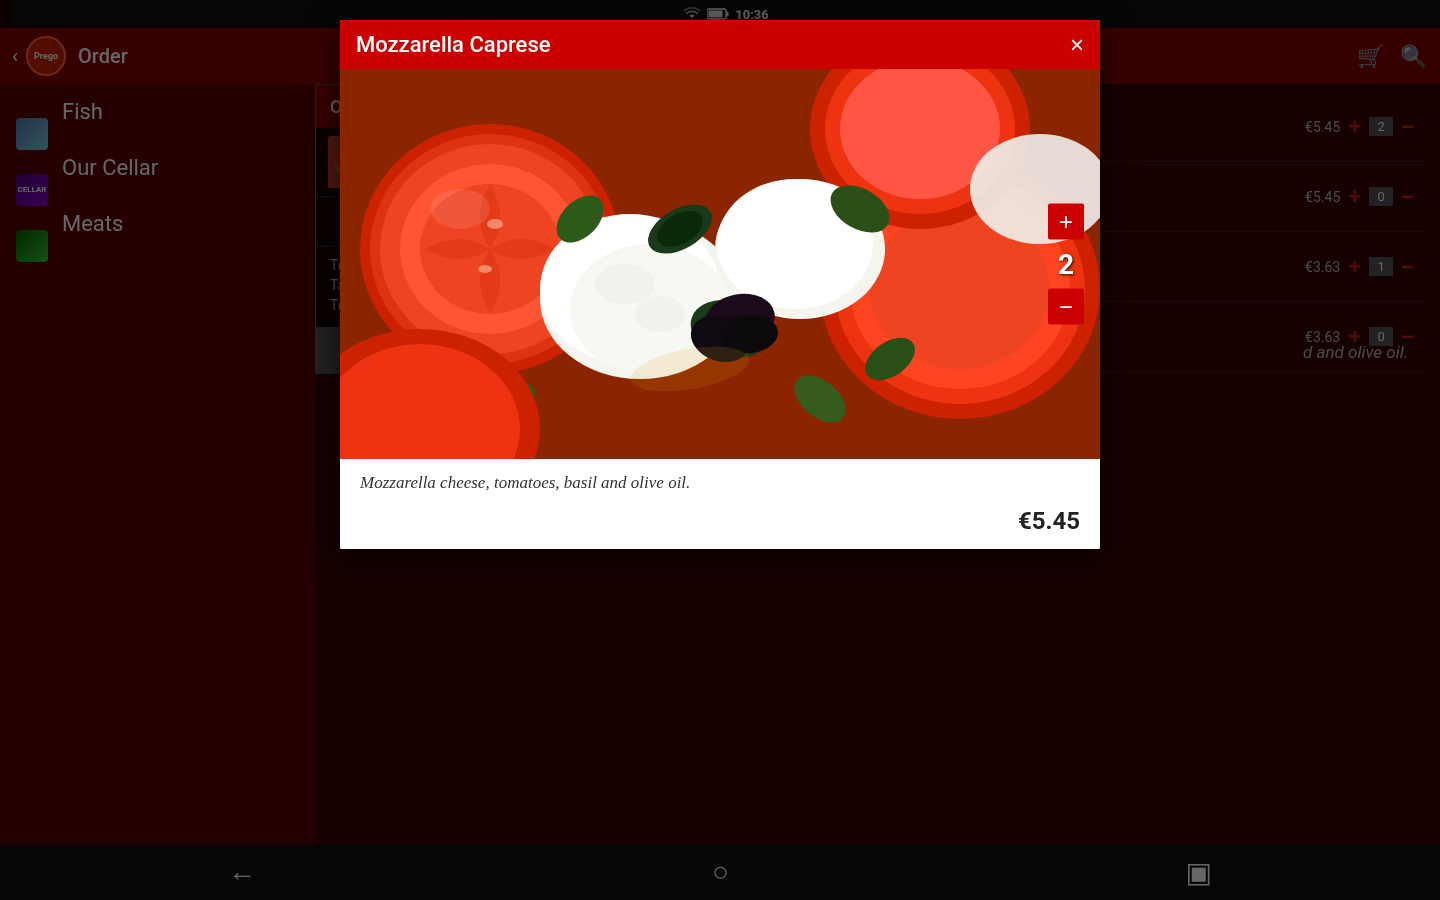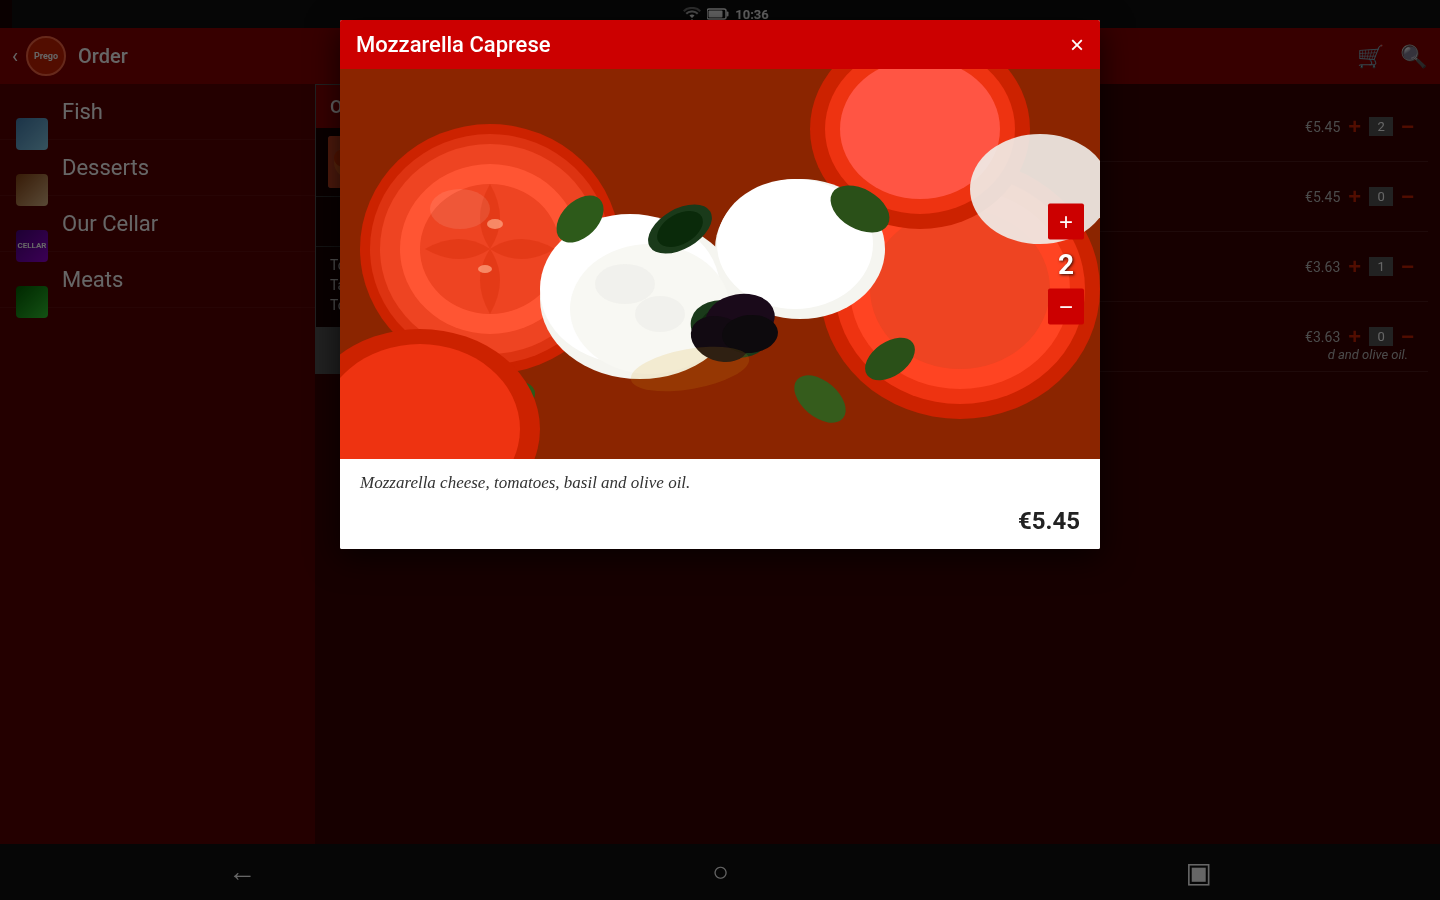--- a/index.html
+++ b/index.html
@@ -418,24 +418,20 @@
     <span class="search-icon">🔍</span>
   </div>
 </div>
 
 <div id="main-layout">
 
   <div id="sidebar">
     <div class="sidebar-item">
       <div class="sidebar-thumb thumb-fish"></div>
       <span class="sidebar-label">Fish</span>
-    </div>
-    <div class="sidebar-item">
-      <div class="sidebar-thumb thumb-desserts"></div>
-      <span class="sidebar-label">Desserts</span>
     </div>
     <div class="sidebar-item">
       <div class="sidebar-thumb thumb-cellar">
         <div style="color:white;font-size:8px;text-align:center;line-height:32px;font-weight:bold;">CELLAR</div>
       </div>
       <span class="sidebar-label">Our Cellar</span>
     </div>
     <div class="sidebar-item">
       <div class="sidebar-thumb thumb-drinks"></div>
       <span class="sidebar-label">Meats</span>
@@ -475,21 +471,21 @@
       <div class="bg-order-row">
         <span class="bg-row-name"></span>
         <div class="bg-row-controls">
           <span class="bg-row-price">€3.63</span>
           <button class="bg-ctrl-btn">+</button>
           <span class="bg-qty-box">0</span>
           <button class="bg-ctrl-btn">−</button>
         </div>
       </div>
 
-      <div style="position:absolute;bottom:10px;right:20px;color:#bbb;font-size:13px;font-style:italic;">d and olive oil.</div>
+      <div style="position:absolute;bottom:10px;right:20px;color:#bbb;font-size:17px;font-style:italic;">d and olive oil.</div>
     </div>
   </div>
 </div>
 
 <div id="order-dialog" style="top:84px;">
   <div class="order-dialog-header">
     <span class="order-dialog-title">Order 67828 (€65.82)</span>
     <button class="order-close-btn">×</button>
   </div>
   <div class="order-item-row">

